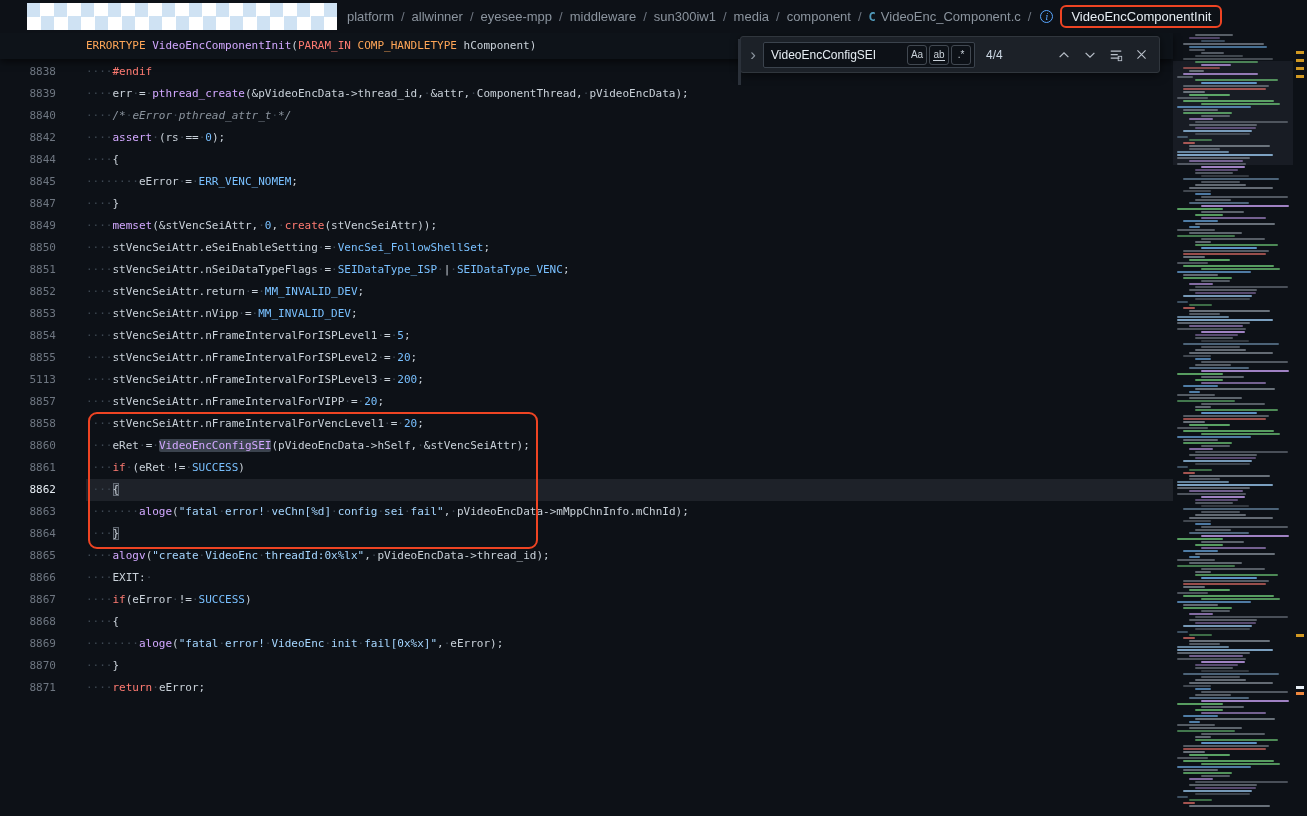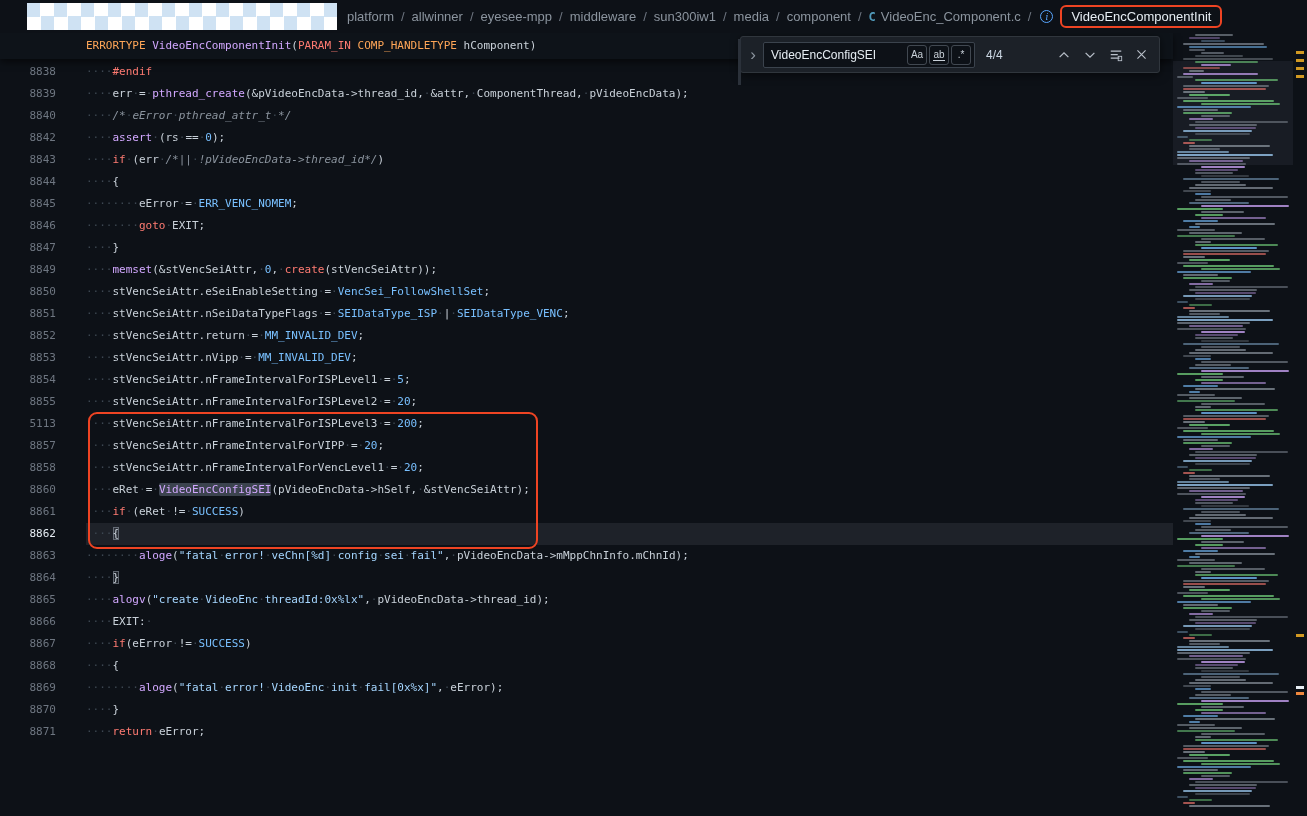--- a/index.html
+++ b/index.html
@@ -155,24 +155,22 @@
     </div>
   </div>
 
   <div class="sticky" id="sticky"><span class="tk t">ERRORTYPE</span><span class="tk d"> </span><span class="tk f">VideoEncComponentInit</span><span class="tk d">(</span><span class="tk k">PARAM_IN</span><span class="tk d"> </span><span class="tk t">COMP_HANDLETYPE</span><span class="tk d"> </span><span class="tk d">hComponent)</span></div>
 
   <div class="lines" id="lines">
       <div class="row"><span class="ln">8838</span><span class="code"><span class="ws">····</span><span class="tk k">#endif</span></span></div>
       <div class="row"><span class="ln">8839</span><span class="code"><span class="ws">····</span><span class="tk d">err</span><span class="ws">·</span><span class="tk d">=</span><span class="ws">·</span><span class="tk f">pthread_create</span><span class="tk d">(&amp;pVideoEncData-&gt;thread_id,</span><span class="ws">·</span><span class="tk d">&amp;attr,</span><span class="ws">·</span><span class="tk d">ComponentThread,</span><span class="ws">·</span><span class="tk d">pVideoEncData);</span></span></div>
       <div class="row"><span class="ln">8840</span><span class="code"><span class="ws">····</span><span class="tk c">/*</span><span class="ws">·</span><span class="tk c">eError</span><span class="ws">·</span><span class="tk c">pthread_attr_t</span><span class="ws">·</span><span class="tk c">*/</span></span></div>
       <div class="row"><span class="ln">8842</span><span class="code"><span class="ws">····</span><span class="tk f">assert</span><span class="ws">·</span><span class="tk d">(rs</span><span class="ws">·</span><span class="tk d">==</span><span class="ws">·</span><span class="tk n">0</span><span class="tk d">);</span></span></div>
-      <div class="row"><span class="ln">8843</span><span class="code"><span class="ws">····</span><span class="tk k">if</span><span class="ws">·</span><span class="tk d">(err</span><span class="ws">·</span><span class="tk c">/*||</span><span class="ws">·</span><span class="tk c">!pVideoEncData-&gt;thread_id*/</span><span class="tk d">)</span></span></div>
       <div class="row"><span class="ln">8844</span><span class="code"><span class="ws">····</span><span class="tk d">{</span></span></div>
       <div class="row"><span class="ln">8845</span><span class="code"><span class="ws">········</span><span class="tk d">eError</span><span class="ws">·</span><span class="tk d">=</span><span class="ws">·</span><span class="tk n">ERR_VENC_NOMEM</span><span class="tk d">;</span></span></div>
-      <div class="row"><span class="ln">8846</span><span class="code"><span class="ws">········</span><span class="tk k">goto</span><span class="ws">·</span><span class="tk d">EXIT;</span></span></div>
       <div class="row"><span class="ln">8847</span><span class="code"><span class="ws">····</span><span class="tk d">}</span></span></div>
       <div class="row"><span class="ln">8849</span><span class="code"><span class="ws">····</span><span class="tk f">memset</span><span class="tk d">(&amp;stVencSeiAttr,</span><span class="ws">·</span><span class="tk n">0</span><span class="tk d">,</span><span class="ws">·</span><span class="tk k">create</span><span class="tk d">(stVencSeiAttr));</span></span></div>
       <div class="row"><span class="ln">8850</span><span class="code"><span class="ws">····</span><span class="tk d">stVencSeiAttr.eSeiEnableSetting</span><span class="ws">·</span><span class="tk d">=</span><span class="ws">·</span><span class="tk n">VencSei_FollowShellSet</span><span class="tk d">;</span></span></div>
       <div class="row"><span class="ln">8851</span><span class="code"><span class="ws">····</span><span class="tk d">stVencSeiAttr.nSeiDataTypeFlags</span><span class="ws">·</span><span class="tk d">=</span><span class="ws">·</span><span class="tk n">SEIDataType_ISP</span><span class="ws">·</span><span class="tk d">|</span><span class="ws">·</span><span class="tk n">SEIDataType_VENC</span><span class="tk d">;</span></span></div>
       <div class="row"><span class="ln">8852</span><span class="code"><span class="ws">····</span><span class="tk d">stVencSeiAttr.return</span><span class="ws">·</span><span class="tk d">=</span><span class="ws">·</span><span class="tk n">MM_INVALID_DEV</span><span class="tk d">;</span></span></div>
       <div class="row"><span class="ln">8853</span><span class="code"><span class="ws">····</span><span class="tk d">stVencSeiAttr.nVipp</span><span class="ws">·</span><span class="tk d">=</span><span class="ws">·</span><span class="tk n">MM_INVALID_DEV</span><span class="tk d">;</span></span></div>
       <div class="row"><span class="ln">8854</span><span class="code"><span class="ws">····</span><span class="tk d">stVencSeiAttr.nFrameIntervalForISPLevel1</span><span class="ws">·</span><span class="tk d">=</span><span class="ws">·</span><span class="tk n">5</span><span class="tk d">;</span></span></div>
       <div class="row"><span class="ln">8855</span><span class="code"><span class="ws">····</span><span class="tk d">stVencSeiAttr.nFrameIntervalForISPLevel2</span><span class="ws">·</span><span class="tk d">=</span><span class="ws">·</span><span class="tk n">20</span><span class="tk d">;</span></span></div>
       <div class="row"><span class="ln">5113</span><span class="code"><span class="ws">····</span><span class="tk d">stVencSeiAttr.nFrameIntervalForISPLevel3</span><span class="ws">·</span><span class="tk d">=</span><span class="ws">·</span><span class="tk n">200</span><span class="tk d">;</span></span></div>
       <div class="row"><span class="ln">8857</span><span class="code"><span class="ws">····</span><span class="tk d">stVencSeiAttr.nFrameIntervalForVIPP</span><span class="ws">·</span><span class="tk d">=</span><span class="ws">·</span><span class="tk n">20</span><span class="tk d">;</span></span></div>

